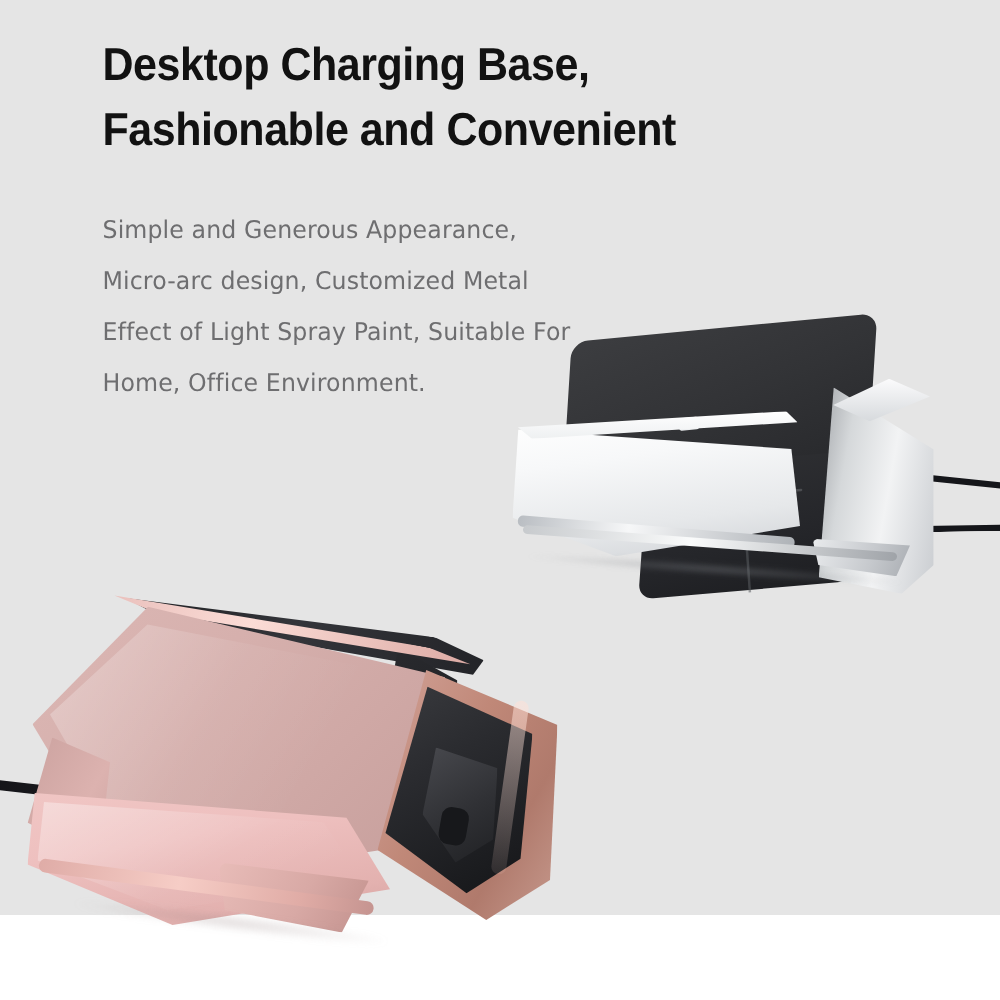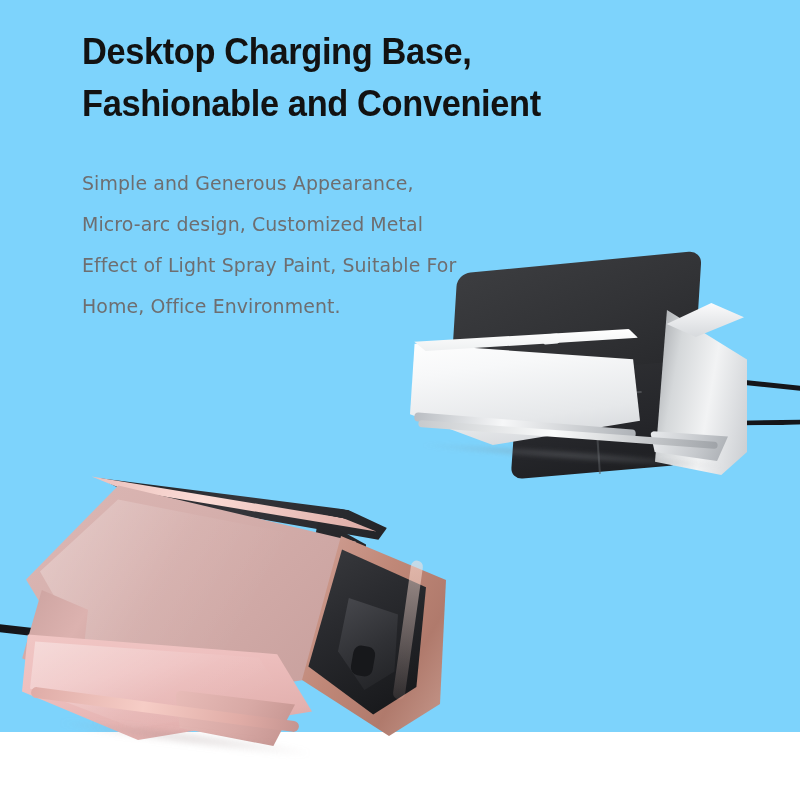--- a/index.html
+++ b/index.html
@@ -1,19 +1,19 @@
 <!DOCTYPE html>
 <html><head>
 <meta charset="utf-8">
 <style>
   html,body{margin:0;padding:0;background:#fff;}
   body{width:800px;height:800px;position:relative;overflow:hidden;
        font-family:"Liberation Sans",sans-serif;background:#fff;}
 
-  .stage{position:absolute;inset:0;width:800px;height:732px;background:#7dd3fc;}
+  .stage{position:absolute;inset:0;width:800px;height:732px;background:#e5e5e5;}
 
   
   .headline{
     position:absolute;left:82px;top:26px;width:640px;
     font-family:"Liberation Sans",sans-serif;
     font-weight:700;font-size:37px;line-height:52px;
     letter-spacing:-0.4px;color:#121212;
     transform:scaleX(0.93);transform-origin:left top;
     white-space:pre-wrap;
   }

